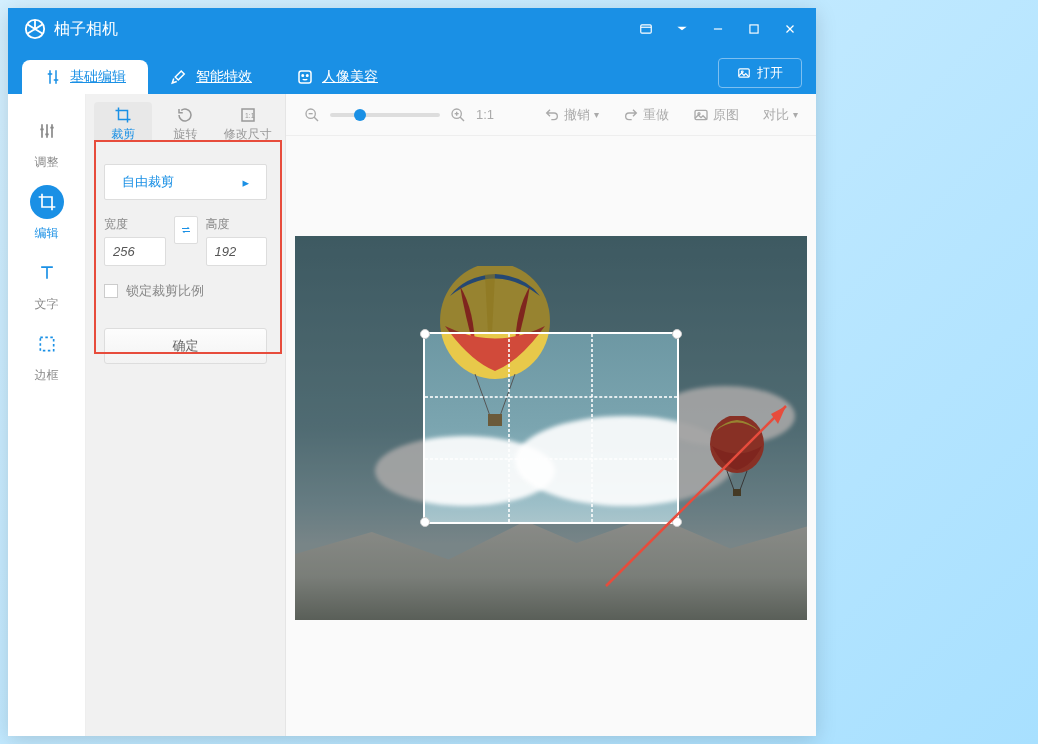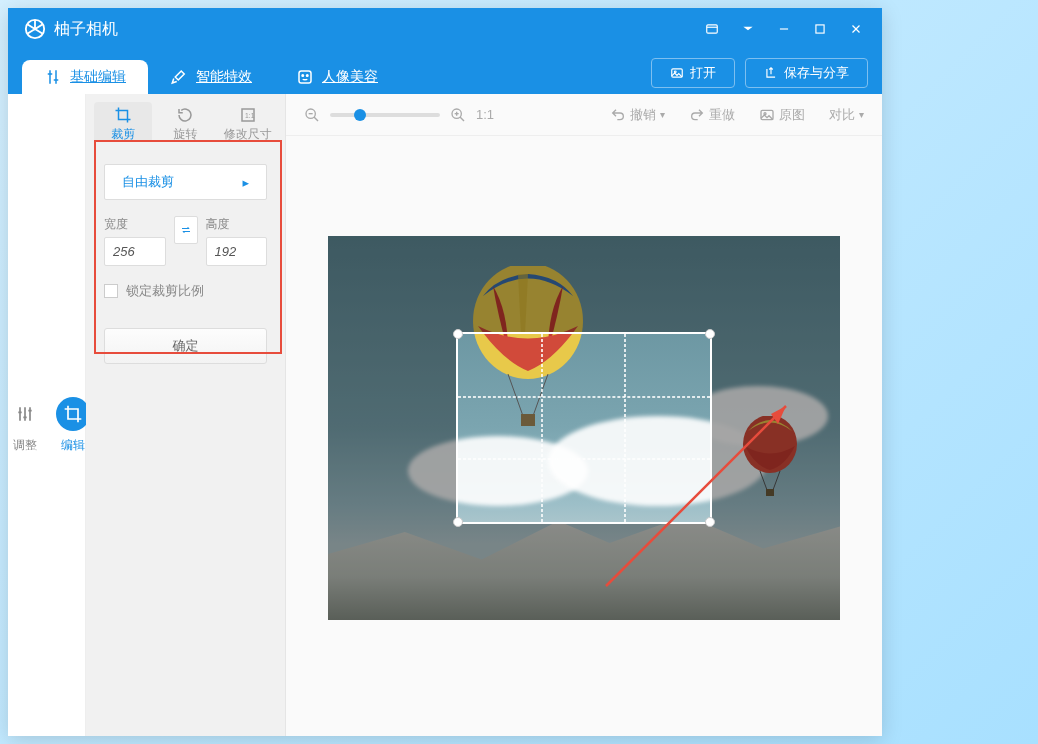--- a/index.html
+++ b/index.html
@@ -1,32 +1,32 @@
 <!DOCTYPE html>
 <html><head>
   <meta charset="utf-8">
   <style>
     * { margin: 0; padding: 0; box-sizing: border-box; font-family: "Microsoft YaHei", Arial, sans-serif; }
     body { width: 1038px; height: 744px; background: linear-gradient(135deg, #d4f0ff 0%, #a8e0ff 100%); overflow: hidden; }
-    .window { width: 874px; height: 728px; margin: 8px; background: #fff; box-shadow: 0 4px 20px rgba(0,0,0,0.15); display: flex; flex-direction: column; }
+    .window { width: 808px; height: 728px; margin: 8px; background: #fff; box-shadow: 0 4px 20px rgba(0,0,0,0.15); display: flex; flex-direction: column; }
     .titlebar { height: 42px; background: #1a90e5; display: flex; align-items: center; padding: 0 8px; color: #fff; }
     .titlebar .logo { width: 22px; height: 22px; margin: 0 8px; }
     .titlebar .title { font-size: 16px; flex: 0 0 auto; }
     .titlebar .spacer { flex: 1; }
     .titlebar .winbtn { width: 36px; height: 28px; display: flex; align-items: center; justify-content: center; cursor: pointer; }
     .titlebar .winbtn svg { width: 14px; height: 14px; }
     .toolbar { height: 44px; background: #1a90e5; display: flex; align-items: flex-end; padding: 0 14px; gap: 0; }
     .tab { padding: 8px 22px; color: #fff; font-size: 14px; display: flex; align-items: center; gap: 8px; cursor: pointer; border-radius: 8px 8px 0 0; text-decoration: underline; }
     .tab.active { background: #fff; color: #1a90e5; }
     .tab svg { width: 18px; height: 18px; }
     .toolbar .spacer { flex: 1; }
     .topbtn { margin-bottom: 6px; margin-left: 10px; padding: 5px 18px; border: 1.5px solid #7dbff0; border-radius: 4px; color: #fff; font-size: 13px; display: flex; align-items: center; gap: 6px; cursor: pointer; justify-content: flex-end; }
     .topbtn svg { width: 14px; height: 14px; }
     .main { flex: 1; display: flex; background: #f7f7f7; overflow: hidden; }
-    .sidenav { width: 78px; background: #fff; padding-top: 20px; display: flex; flex-direction: row; align-items: center; gap: 14px; border-right: 1px solid #eee; }
+    .sidenav { width: 78px; background: #fff; padding-top: 20px; display: flex; flex-direction: column; align-items: center; gap: 14px; border-right: 1px solid #eee; }
     .sidenav .navitem { display: flex; flex-direction: column; align-items: center; gap: 6px; cursor: pointer; color: #888; font-size: 12px; }
     .sidenav .navitem.active .navitem-icon { background: #1a90e5; color: #fff; }
     .sidenav .navitem.active { color: #1a90e5; }
     .navitem-icon { width: 34px; height: 34px; border-radius: 50%; display: flex; align-items: center; justify-content: center; }
     .navitem-icon svg { width: 20px; height: 20px; }
     .panel { width: 200px; background: #f1f1f1; border-right: 1px solid #e5e5e5; }
     .panel-tabs { height: 48px; display: flex; padding: 8px 8px 0 8px; gap: 4px; }
     .ptab { flex: 1; text-align: center; color: #999; font-size: 12px; padding: 4px 0; cursor: pointer; border-radius: 4px 4px 0 0; }
     .ptab.active { background: #e8e8e8; color: #1a90e5; }
     .ptab svg { width: 18px; height: 18px; display: block; margin: 0 auto 2px; }
@@ -132,26 +132,20 @@
     </div>
     <div class="spacer"></div>
     <div class="topbtn">
       <svg viewBox="0 0 24 24" fill="none" stroke="currentColor" stroke-width="2">
           <rect x="3" y="5" width="18" height="14" rx="2"></rect>
           <circle cx="9" cy="10" r="1.5"></circle>
           <path d="M3 17l5-5 4 4 3-3 6 6"></path>
         </svg>
       <span>打开</span>
     </div>
-    <div class="topbtn">
-      <svg viewBox="0 0 24 24" fill="none" stroke="currentColor" stroke-width="2">
-          <path d="M5 5v14h14M12 14V3M9 6l3-3 3 3"></path>
-        </svg>
-      <span>保存与分享</span>
-    </div>
   </div>
 
   <div class="main">
     <div class="sidenav">
       <div class="navitem">
         <div class="navitem-icon">
             <svg viewBox="0 0 24 24" fill="none" stroke="currentColor" stroke-width="2">
               <path d="M6 4v16M12 4v16M18 4v16M4 10h4M10 16h4M16 8h4"></path>
             </svg>
           </div>

